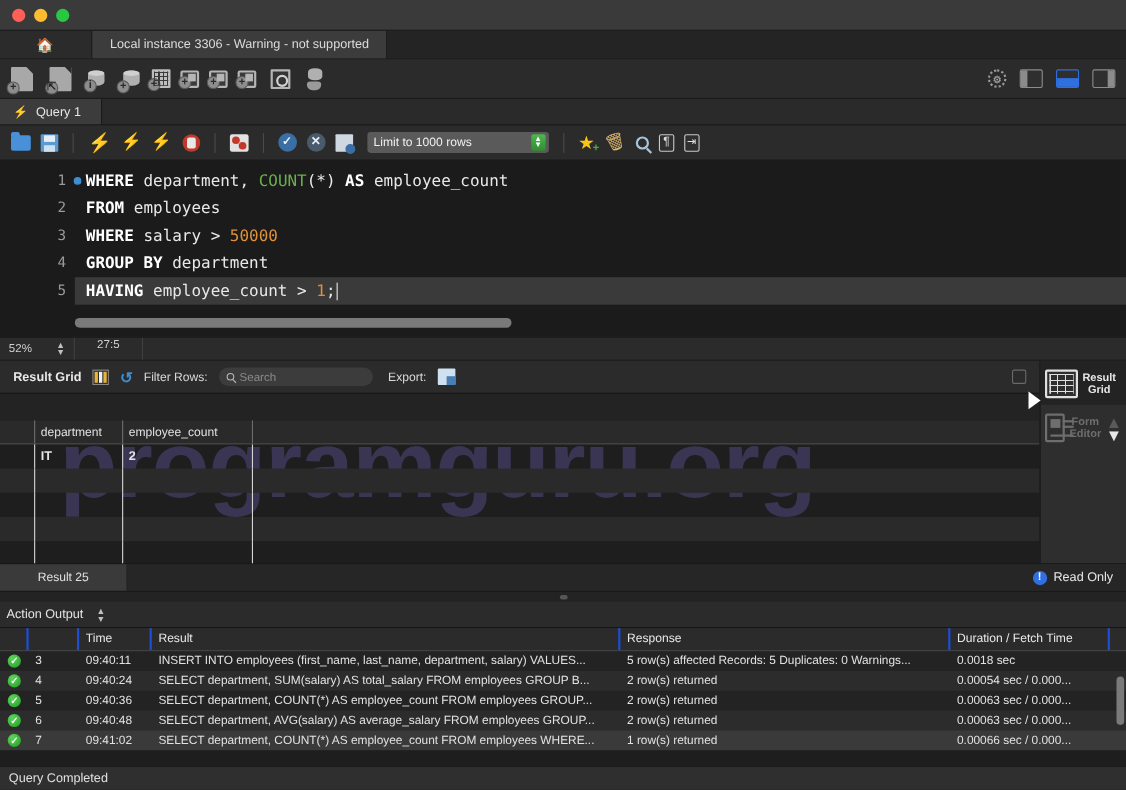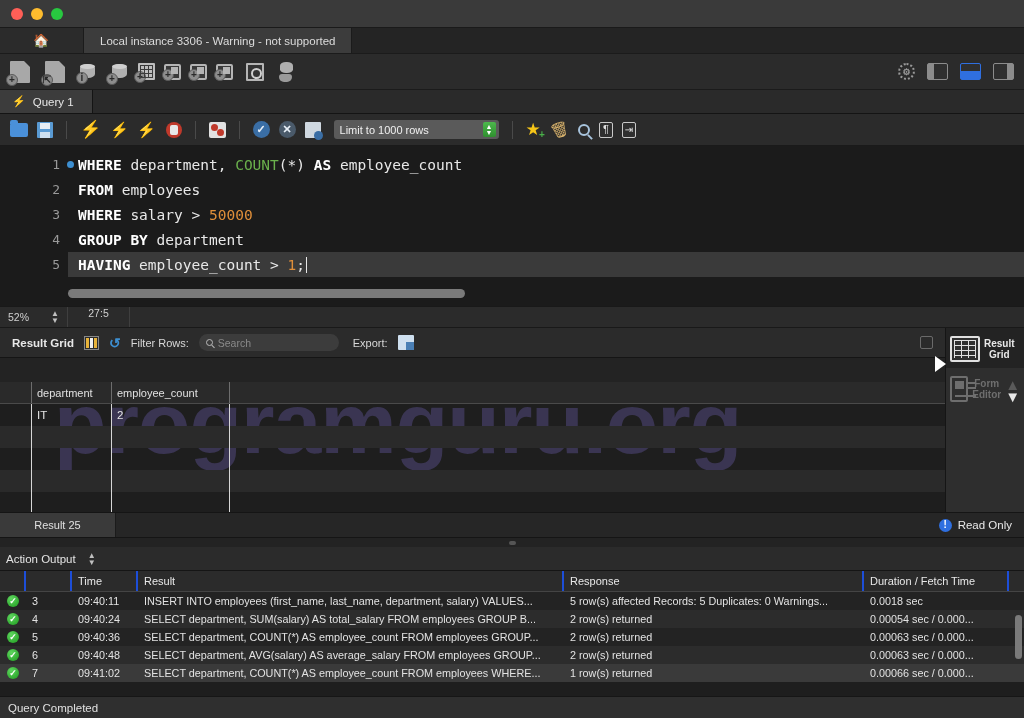--- a/index.html
+++ b/index.html
@@ -350,21 +350,21 @@
   .grid-header {
     height: 22px; display: flex; background: #2a2a2a; position: relative; z-index: 2;
     border-bottom: 1px solid #4a4a4a;
   }
   .gh-cell {
     font-size: 11px; color: #e0e0e0; display: flex; align-items: center;
     padding-left: 5px; border-right: 1px solid #6d6d6d; height: 100%;
     background: transparent;
   }
   .gh-rownum { width: 32px; border-right: 1px solid #6d6d6d; }
-  .grid-body { position: relative; z-index: 2; }
+  .grid-body { position: relative; z-index: 2; font-weight: bold; }
   .grid-row { height: 22px; display: flex; }
   .gb-cell {
     font-size: 11.5px; color: #e4e4e4; display: flex; align-items: center;
     padding-left: 5px; border-right: 1px solid #d6d6d6; height: 100%;
   }
   .gb-rownum { width: 32px; border-right: 1px solid #d6d6d6; }
   .grid-empty-row { height: 22px; display: flex; }
   .grid-empty-row .cell-pad { width: 32px; border-right: 1px solid #d6d6d6; }
   .grid-empty-row .cell-a { width: 80px; border-right: 1px solid #d6d6d6; }
   .grid-empty-row .cell-b { width: 118px; border-right: 1px solid #d6d6d6; }

